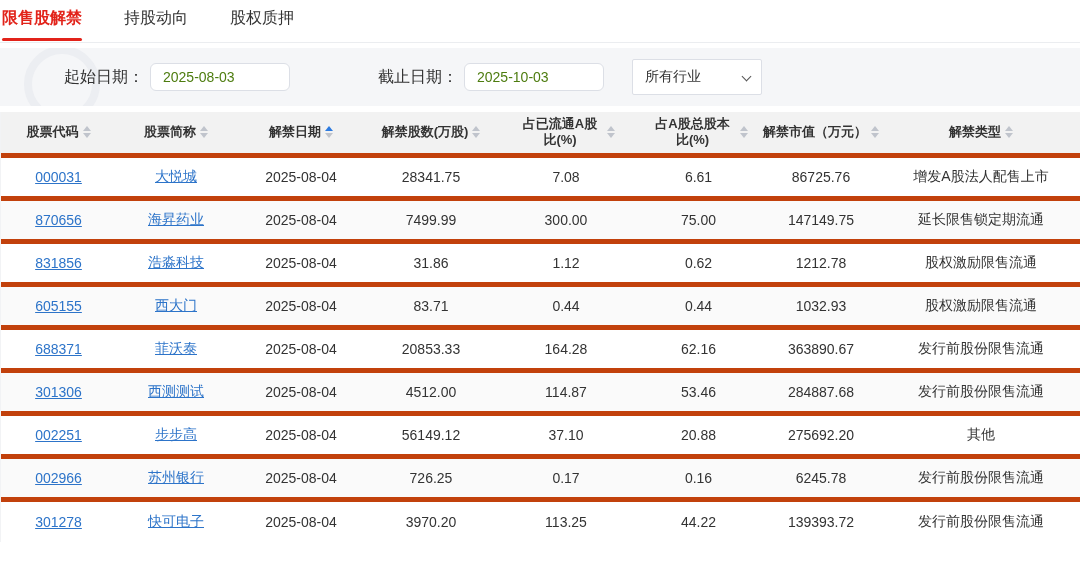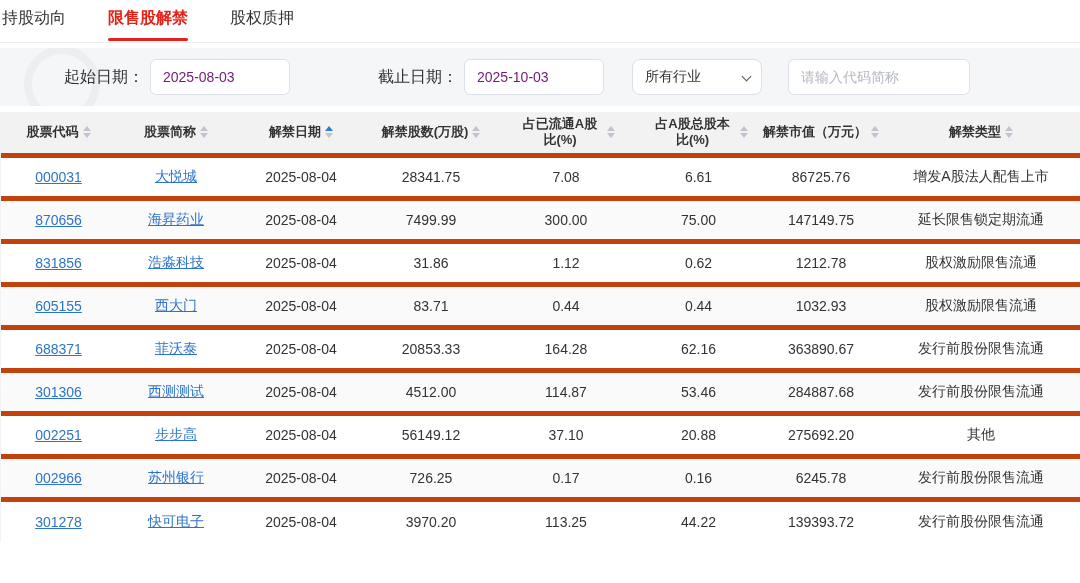--- a/index.html
+++ b/index.html
@@ -16,27 +16,27 @@
 
   
   .filterbar { margin-top:5px; height:58px; background:#f5f6f8; position:relative;
          display:flex; align-items:center; overflow:hidden; }
   .watermark { position:absolute; left:24px; top:-2px; width:76px; height:76px;
          border:8px solid #eceef2; border-radius:50%; }
   .watermark::after { content:""; position:absolute; left:-14px; top:64px; width:10px; height:26px;
          background:#eceef2; transform:rotate(40deg); border-radius:4px; }
   .flabel { font-size:16px; color:#333; white-space:nowrap; position:relative; z-index:1; }
   .flabel.first { margin-left:64px; }
-  .finput { height:36px; background:#fff; border:1px solid #dcdfe6; border-radius:6px;
-         font-size:14px; color:#701a75; padding:0 12px; outline:none; position:relative; z-index:1;
+  .finput { height:28px; background:#fff; border:1px solid #dcdfe6; border-radius:6px;
+         font-size:14px; color:#4d7c0f; padding:0 12px; outline:none; position:relative; z-index:1;
          font-family:"Liberation Sans","DejaVu Sans",sans-serif; }
   .date-input { width:140px; margin-left:6px; }
   .gap { width:88px; }
   .select-wrap { position:relative; margin-left:28px; z-index:1; }
-  .select { width:130px; height:36px; background:#fff; border:1px solid #dcdfe6; border-radius:8px;
+  .select { width:130px; height:36px; background:#fff; border:1px solid #dcdfe6; border-radius:2px;
          font-size:14px; color:#333; padding:0 12px; display:flex; align-items:center; cursor:pointer; }
   .chev { position:absolute; right:12px; top:14px; width:7px; height:7px;
          border-right:1.6px solid #555; border-bottom:1.6px solid #555; transform:rotate(45deg); }
   .code-input { width:182px; margin-left:26px; }
   .code-input::placeholder { color:#b4b8bf; }
   .search-btn { margin-left:24px; width:127px; height:33px; background:#e2231a; color:#fff;
          border:none; border-radius:5px; font-size:15px; display:flex; align-items:center;
          justify-content:center; gap:8px; cursor:pointer; z-index:1;
          font-family:"Liberation Sans","DejaVu Sans",sans-serif; }
 
@@ -58,42 +58,41 @@
   tbody tr { height:43px; border-top:5px solid #c2410c; }
   tbody tr:nth-child(even) { background:#fafafa; }
   td { font-size:14px; color:#333; text-align:center; white-space:nowrap; overflow:hidden; }
   td a { color:#2d74c9; text-decoration:underline; cursor:pointer; }
   .magnifier { display:inline-block; }
 </style>
 </head>
 <body>
 
 <div class="tabbar">
+  <div class="tab active">限售股解禁</div>
   <div class="tab">持股动向</div>
-  <div class="tab active">限售股解禁</div>
   <div class="tab">股权质押</div>
 </div>
 
 <div class="filterbar">
   <div class="watermark"></div>
 
   <span class="flabel first">起始日期：</span>
   <input class="finput date-input" type="text" value="2025-08-03" style="">
 
   <span class="gap"></span>
 
   <span class="flabel">截止日期：</span>
   <input class="finput date-input" type="text" value="2025-10-03" style="">
 
   <div class="select-wrap">
     <div class="select">所有行业</div>
     <span class="chev"></span>
   </div>
 
-  <input class="finput code-input" type="text" placeholder="请输入代码简称" style="">
 
 </div>
 
 <div class="table-wrap">
 <table>
   <colgroup>
     <col class="c1">
         <col class="c2">
         <col class="c3">
         <col class="c4">

